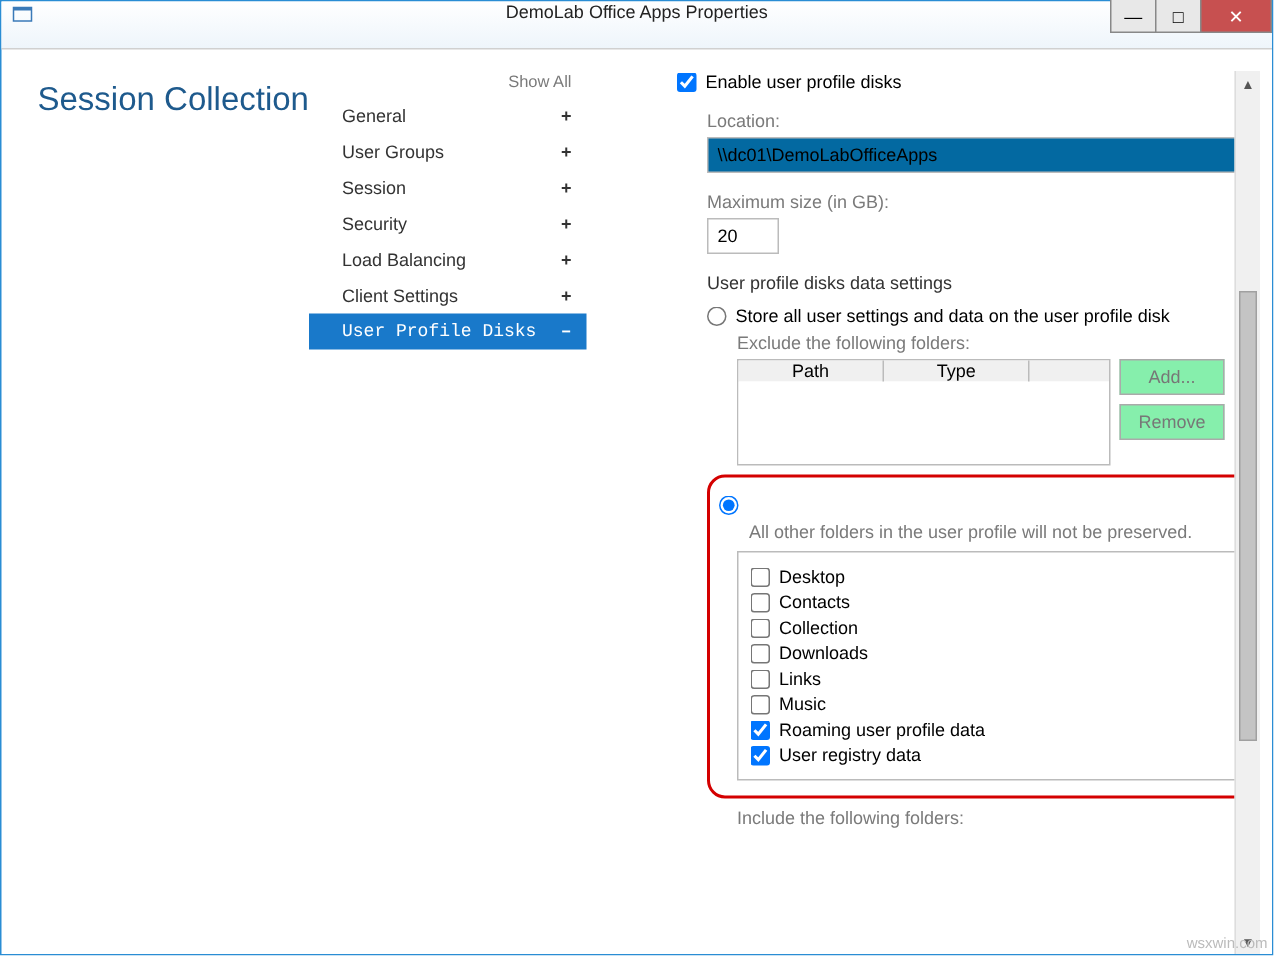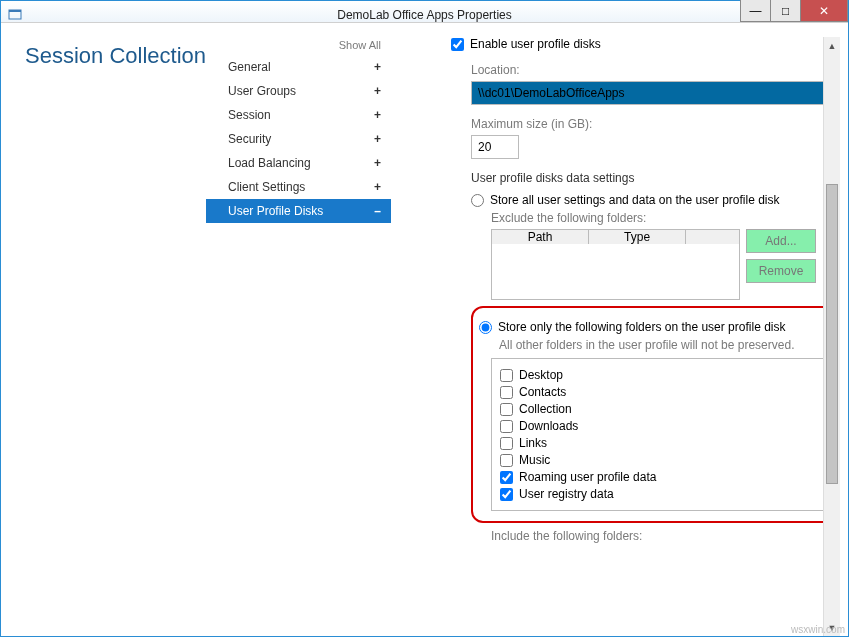--- a/index.html
+++ b/index.html
@@ -1,33 +1,33 @@
 <!DOCTYPE html>
 <html><head>
   <meta charset="utf-8">
   <style>
     * { box-sizing: border-box; margin: 0; padding: 0; }
     body { font-family: "Segoe UI", Tahoma, sans-serif; font-size: 12px; background: #fff; width: 849px; height: 637px; overflow: hidden; position: relative; }
     .window { width: 849px; height: 637px; border: 1px solid #2a8dd4; display: flex; flex-direction: column; }
-    .titlebar { height: 22px; background: linear-gradient(#fff,#eef5fb); display: flex; align-items: flex-end; position: relative; border-bottom: 1px solid #d0d0d0; }
+    .titlebar { height: 32px; background: linear-gradient(#fff,#eef5fb); display: flex; align-items: flex-start; position: relative; border-bottom: 1px solid #d0d0d0; }
     .titlebar .icon { width: 16px; height: 16px; margin: 0 6px; display:inline-flex; align-items:center; justify-content:center; color:#3a7ab8; }
     .titlebar .title { position:absolute; left:0; right:0; text-align:center; font-size:12px; color:#222; pointer-events:none; }
     .winbtns { margin-left:auto; display:flex; }
     .winbtn { width:30px; height:22px; border:1px solid #888; border-top:none; display:flex; align-items:center; justify-content:center; font-size:12px; background:#e8e8e8; margin-top:-1px;}
     .winbtn.min { border-right:none; }
     .winbtn.max { border-right:none; }
     .winbtn.close { background:#c75050; color:#fff; width:48px; }
     .body { flex:1; display:flex; flex-direction:row; padding: 14px 8px 0 18px; overflow:hidden; }
     .page-title { font-size:22px; font-weight:300; color:#1e5a8d; margin: 6px 0 10px 6px; }
     .cols { flex:1; display:flex; overflow:hidden; }
     .sidebar { width:185px; padding-right:0; }
     .showall { text-align:right; color:#7a7a7a; font-size:11px; padding: 2px 10px 4px 0; cursor:pointer; }
     .nav-item { display:flex; align-items:center; justify-content:space-between; padding:5px 10px 5px 22px; color:#333; cursor:pointer; }
     .nav-item .plus { font-weight:bold; color:#333; }
-    .nav-item.active { background:#1979ca; color:#fff; }
+    .nav-item.active { background:#1979ca; color:#fff;font-family:Liberation Mono, monospace; }
     .nav-item.active .plus { color:#fff; }
     .content { flex:1; position:relative; padding: 0 24px 0 48px; overflow:hidden; }
     .scrollarea { position:absolute; inset:0; padding: 0 24px 0 60px; overflow-y:auto; }
     .row { margin-bottom:12px; }
     .label-muted { color:#7a7a7a; font-size:12px; margin-bottom:4px; display:block; }
     .chk { display:flex; align-items:center; gap:6px; }
     .chk input { width:13px; height:13px; }
     .txt { width:550px; height:24px; border:1px solid #bbb; padding:2px 6px; font-size:12px; background:#0369a1; }
     .num { width:48px; height:24px; border:1px solid #bbb; padding:2px 6px; font-size:12px; }
     .section-h { color:#333; font-size:12px; margin-top:12px; margin-bottom:8px; }
@@ -156,21 +156,20 @@
               <div class="tbl-btns">
                 <div class="btn">Add...</div>
                 <div class="btn">Remove</div>
               </div>
             </div>
           </div>
 
           <div class="highlight-box indent">
             <div class="radiorow">
               <input type="radio" name="mode" id="r2" checked="" style="">
-              <label for="r2">Store only the following folders on the user profile disk</label>
             </div>
             <div class="label-muted" style="margin-left:20px;">All other folders in the user profile will not be preserved.</div>
             <div class="folder-list" id="folder-list">
                 <div class="chk">
                   <input type="checkbox" style="">
                   <span>Desktop</span>
                 </div>
                 <div class="chk">
                   <input type="checkbox" style="">
                   <span>Contacts</span>

